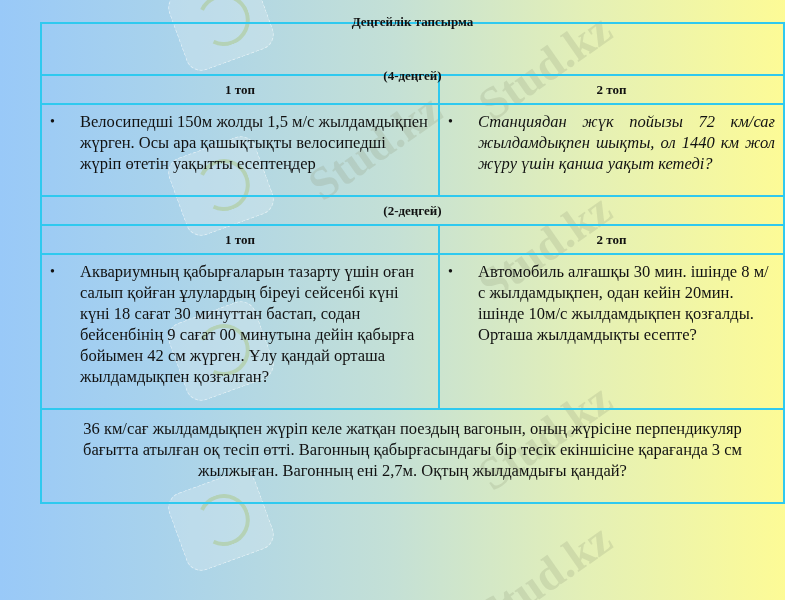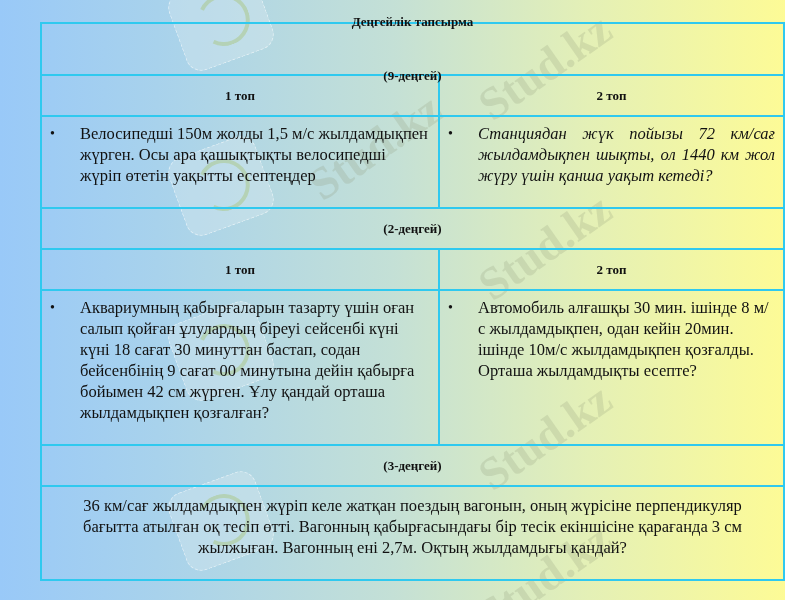--- a/index.html
+++ b/index.html
@@ -25,21 +25,21 @@
   }
   table.tasks {
     position: absolute; left: 40px; top: 22px; width: 743px; border-collapse: collapse;
     z-index: 3; table-layout: fixed;
   }
   table.tasks td {
     border: 2px solid #2fc9ef; padding: 0; vertical-align: top;
   }
   .hdr { text-align: center; font-weight: bold; font-size: 13px; gap: 36px; }
   .hdr-main { height: 50px; display: flex; flex-direction: column; justify-content: center; align-items: center; line-height: 18px; }
-  .hdr-row { height: 39px; display: flex; align-items: center; justify-content: center; }
+  .hdr-row { height: 27px; display: flex; align-items: center; justify-content: center; }
   .task-cell { font-size: 16.5px; line-height: 21px; }
   .task { display: flex; padding: 6px 8px 0 6px; }
   .bullet { width: 30px; flex: 0 0 30px; text-align: left; padding-left: 2px; font-size: 14px; }
   .task-text { flex: 1; }
   .justify { text-align: justify; font-style: italic; }
   .wide-task { font-size: 16.5px; line-height: 21px; text-align: center; padding: 8px 16px 0 16px; height: 84px; }
 </style>
 </head>
 <body>
 
@@ -56,21 +56,21 @@
 <table class="tasks">
   <colgroup>
       <col style="width:398px">
       <col style="width:345px">
     </colgroup>
   <tbody>
       <tr>
     <td colspan="2">
       <div class="hdr hdr-main">
         <span>Деңгейлік тапсырма</span>
-        <span>(9-деңгей)</span>
+        <span>(4-деңгей)</span>
       </div>
     </td>
   </tr>
   <tr>
     <td>
           <div class="hdr hdr-row">1 топ</div>
         </td>
     <td>
           <div class="hdr hdr-row">2 топ</div>
         </td>
@@ -111,22 +111,17 @@
     </td>
     <td class="task-cell">
       <div class="task">
         <span class="bullet">•</span>
         <span class="task-text">Автомобиль алғашқы 30 мин. ішінде 8 м/с жылдамдықпен, одан кейін 20мин. ішінде 10м/с жылдамдықпен қозғалды. Орташа жылдамдықты есепте?</span>
       </div>
     </td>
   </tr>
   <tr>
     <td colspan="2">
-          <div class="hdr hdr-row">(3-деңгей)</div>
-        </td>
-  </tr>
-  <tr>
-    <td colspan="2">
       <div class="wide-task">36 км/сағ жылдамдықпен жүріп келе жатқан поездың вагонын, оның жүрісіне перпендикуляр бағытта атылған оқ тесіп өтті. Вагонның қабырғасындағы бір тесік екіншісіне қарағанда 3 см жылжыған. Вагонның ені 2,7м. Оқтың жылдамдығы қандай?</div>
     </td>
   </tr>
 </tbody>
   </table>
 
 </body></html>

